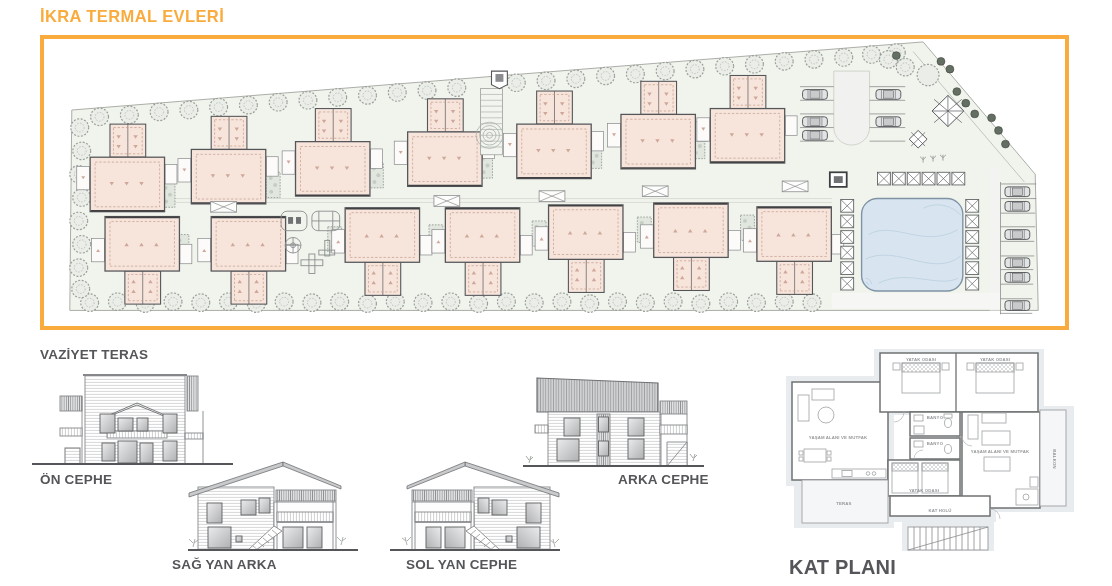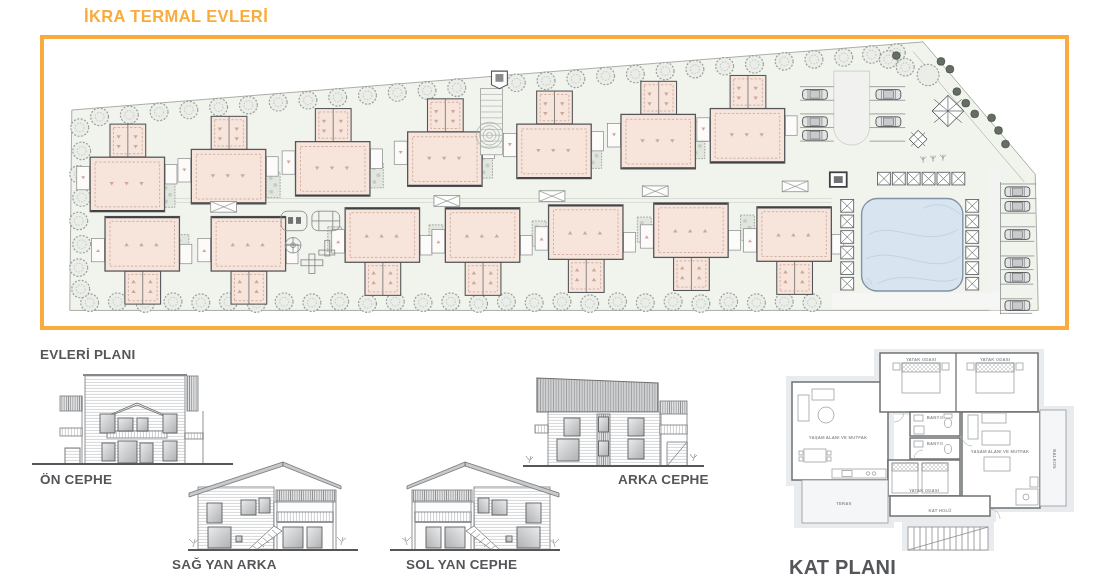--- a/index.html
+++ b/index.html
@@ -1,19 +1,19 @@
 <!DOCTYPE html>
 <html><head>
 <meta charset="utf-8">
 <style>
   :root{ --accent:#F9AC3D; --ink:#55565A; }
   *{box-sizing:border-box;}
   body{margin:0;background:#ffffff;font-family:"Liberation Sans",sans-serif;}
   .canvas{position:relative;width:1112px;height:586px;background:#fff;overflow:hidden;}
-  #page-title{position:absolute;left:40px;top:7px;color:var(--accent);font-size:16.5px;font-weight:700;letter-spacing:.4px;margin-left:44px;}
+  #page-title{position:absolute;left:40px;top:7px;color:var(--accent);font-size:16.5px;font-weight:700;letter-spacing:.4px;}
   #frame{position:absolute;left:40px;top:35px;width:1029px;height:295px;border:4px solid var(--accent);background:#fff;}
   #frame svg{display:block;width:100%;height:100%;}
   .fig{position:absolute;}
   #fig-front{left:30px;top:371px;width:205px;height:97px;}
   #fig-back{left:521px;top:367px;width:185px;height:103px;}
   #fig-right{left:186px;top:450px;width:180px;height:107px;}
   #fig-left{left:382px;top:450px;width:180px;height:107px;}
   #fig-plan{left:786px;top:349px;width:294px;height:214px;}
   .lbl{position:absolute;color:var(--ink);font-weight:700;font-size:13.5px;letter-spacing:.2px;white-space:nowrap;}
   #lbl-vaziyet{left:40px;top:347px;}
@@ -322,21 +322,21 @@
       </g>
 
       <g fill="#ffffff" stroke="#55565a" stroke-width="1">
         <polygon points="955,97 971,113 955,129 939,113"></polygon>
         <path d="M939,113 L971,113 M955,97 L955,129 M941,101 L969,125 M969,101 L941,125" fill="none" stroke-width="0.7"></path>
         <polygon points="925,133 934,142 925,151 916,142"></polygon>
         <path d="M918,135 L932,149 M932,135 L918,149" fill="none" stroke-width="0.7"></path>
       </g>
     </svg>
   </div>
-  <div class="lbl" id="lbl-vaziyet">EVLERİ PLANI</div>
+  <div class="lbl" id="lbl-vaziyet">VAZİYET TERAS</div>
 
   <svg class="fig" id="fig-front" viewBox="0 0 205 97">
     <g stroke="#85878a" stroke-width="0.9" fill="none">
       <rect x="55" y="4" width="100" height="89" fill="url(#pat-h)"></rect>
       <line x1="53" y1="4" x2="157" y2="4" stroke-width="1.8"></line>
       <rect x="30" y="25" width="22" height="15" fill="url(#pat-slat)"></rect>
       <line x1="52" y1="25" x2="52" y2="93"></line>
       <rect x="30" y="57" width="22" height="8" fill="url(#pat-v)"></rect>
       <rect x="35" y="77" width="15" height="16" fill="url(#pat-h)" stroke-width="1.1"></rect>
       <rect x="157" y="5" width="11" height="35" fill="url(#pat-slat)"></rect>

